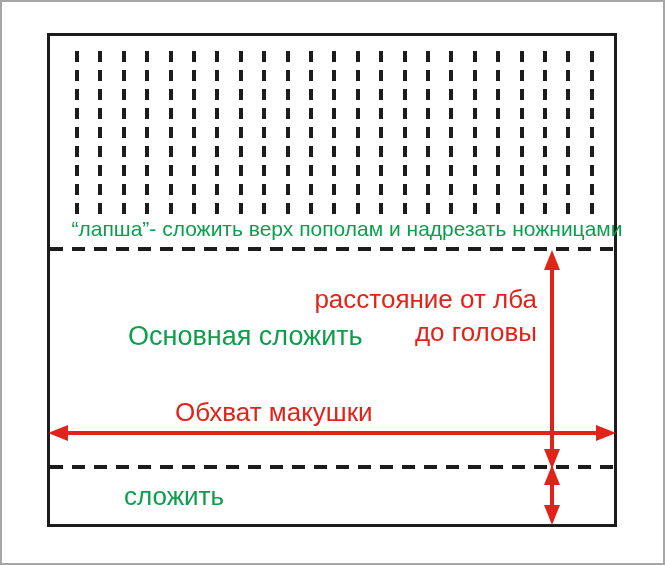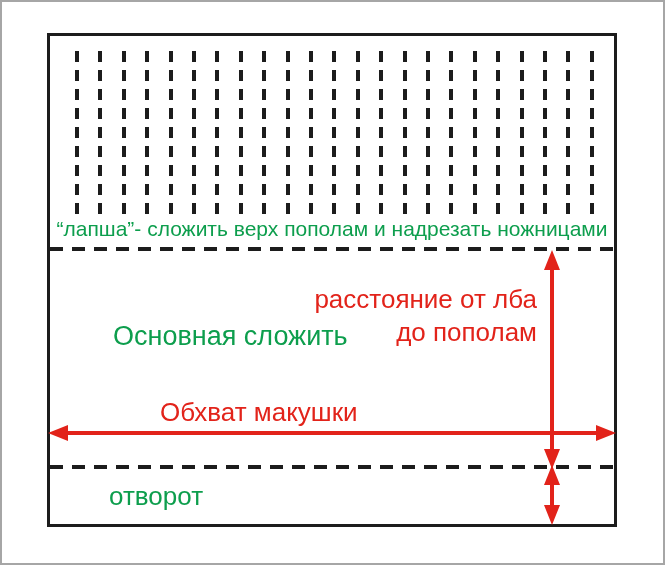--- a/index.html
+++ b/index.html
@@ -27,21 +27,21 @@
   }
   
   .dash-h{
     position:absolute;
     left:48px;width:566px;height:4px;
     background:repeating-linear-gradient(90deg,var(--ink,#1c1c1c) 0 13px,transparent 13px 22px);
   }
   .dash-h.fold-top{top:245px;}
   .dash-h.fold-bottom{top:463px;}
   
-  .lbl{position:absolute;white-space:nowrap;}
+  .lbl{position:absolute;white-space:nowrap;padding-left:15px;}
   .green{color:var(--green,#0d9e4d);}
   .red{color:var(--red,#e2231a);}
   .fringe-caption{
     left:45px;top:215px;width:570px;
     text-align:center;font-size:21px;
   }
   .main-part-label{left:111px;top:319px;font-size:27px;}
   .distance-label{
     right:126px;top:281px;
     text-align:right;font-size:26px;line-height:33px;margin-left:11px;
@@ -81,21 +81,21 @@
   <div class="pattern-rect"></div>
 
   <div id="fringe-group"></div>
 
   <div class="lbl green fringe-caption">“лапша”- сложить верх пополам и надрезать ножницами</div>
 
   <div class="dash-h fold-top"></div>
 
   <div class="lbl red distance-label">
     <span>расстояние от лба</span>
-    <span>до пополам</span>
+    <span>до головы</span>
   </div>
 
   <div class="lbl green main-part-label">Основная сложить</div>
 
   <div class="lbl red circumference-label">Обхват макушки</div>
 
   <div class="arrow h-arrow">
     <div class="head head-left"></div>
     <div class="shaft"></div>
     <div class="head head-right"></div>
@@ -108,21 +108,21 @@
   </div>
 
   <div class="dash-h fold-bottom"></div>
 
   <div class="arrow v-arrow v-arrow-short">
     <div class="head head-up"></div>
     <div class="shaft"></div>
     <div class="head head-down"></div>
   </div>
 
-  <div class="lbl green cuff-label">отворот</div>
+  <div class="lbl green cuff-label">сложить</div>
 
 
 <div class="fringe-col" style="left: 73px;"></div>
     <div class="fringe-col" style="left: 96.4px;"></div>
     <div class="fringe-col" style="left: 119.8px;"></div>
     <div class="fringe-col" style="left: 143.2px;"></div>
     <div class="fringe-col" style="left: 166.6px;"></div>
     <div class="fringe-col" style="left: 190px;"></div>
     <div class="fringe-col" style="left: 213.4px;"></div>
     <div class="fringe-col" style="left: 236.8px;"></div>

